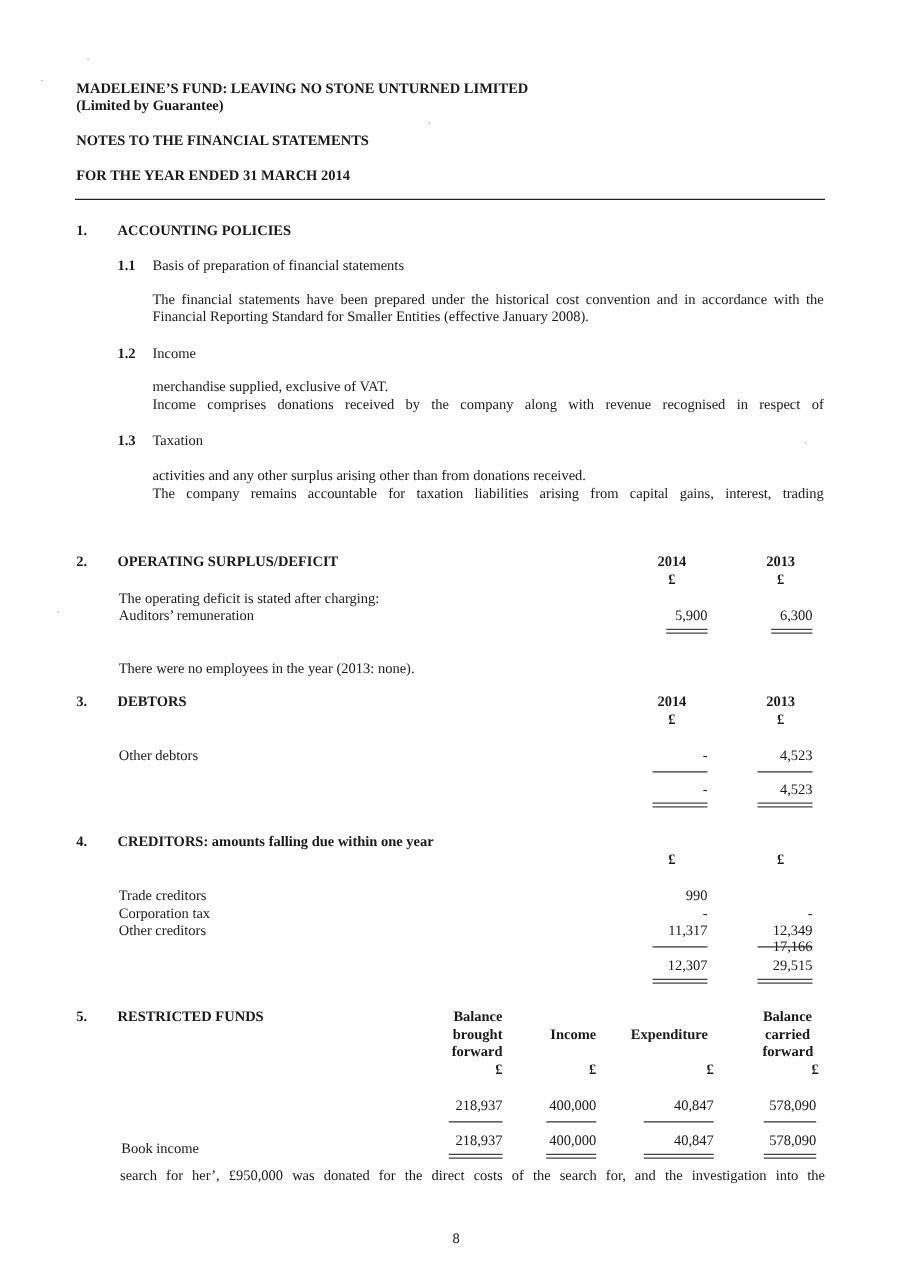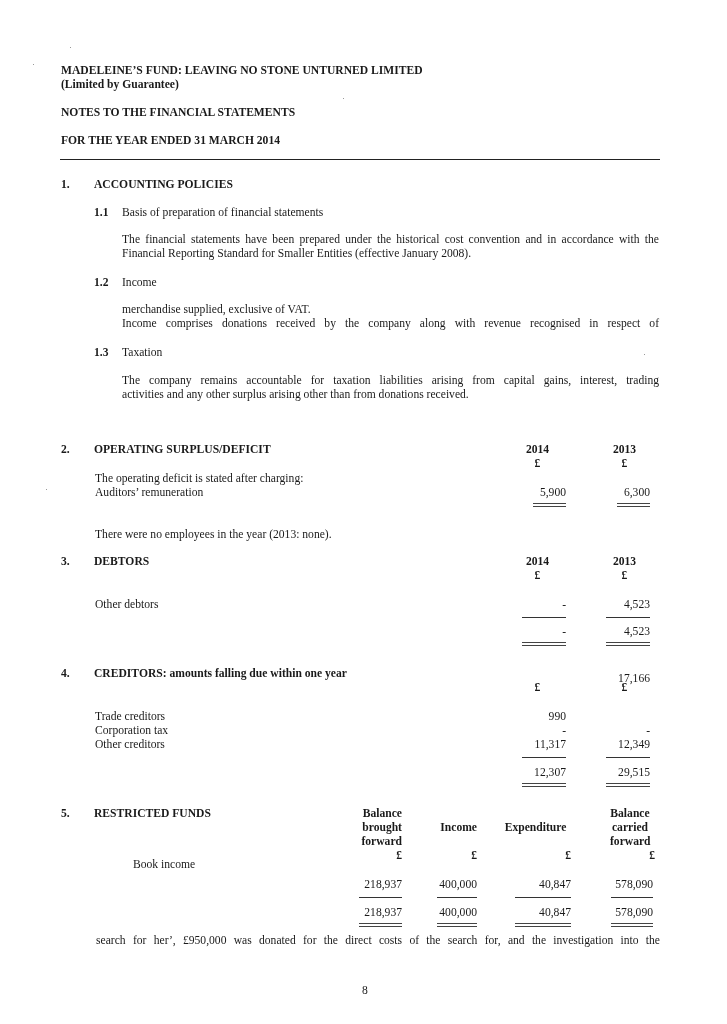--- a/index.html
+++ b/index.html
@@ -58,22 +58,22 @@
   <div class="abs sub-num" style="top:276px;">1.2</div>
   <div class="abs sub-title" style="top:276px;">Income</div>
   <div class="abs para" style="top:303px;">
     <span class="line">merchandise supplied, exclusive of VAT.</span>
     <span class="line justify-line">Income comprises donations received by the company along with revenue recognised in respect of</span>
   </div>
 
   <div class="abs sub-num" style="top:346px;">1.3</div>
   <div class="abs sub-title" style="top:346px;">Taxation</div>
   <div class="abs para" style="top:374px;">
+    <span class="line">activities and any other surplus arising other than from donations received.</span>
     <span class="line justify-line">The company remains accountable for taxation liabilities arising from capital gains, interest, trading</span>
-    <span class="line">activities and any other surplus arising other than from donations received.</span>
   </div>
 </div>
 
 <div>
   <div class="abs num" style="top:443px;">2.</div>
   <div class="abs sec-title" style="top:443px;text-align:center;">OPERATING SURPLUS/DEFICIT</div>
   <div class="abs colhead" style="top:443px; left:515px; width:45px;">2014</div>
   <div class="abs colhead" style="top:443px; left:602px; width:45px;">2013</div>
   <div class="abs colhead" style="top:457px; left:515px; width:45px;">£</div>
   <div class="abs colhead" style="top:457px; left:602px; width:45px;">£</div>
@@ -108,21 +108,21 @@
 </div>
 
 <div>
   <div class="abs num" style="top:667px;">4.</div>
   <div class="abs sec-title" style="top:667px;">CREDITORS: amounts falling due within one year</div>
   <div class="abs colhead" style="top:681px; left:515px; width:45px;">£</div>
   <div class="abs colhead" style="top:681px; left:602px; width:45px;">£</div>
 
   <div class="abs label" style="top:710px;">Trade creditors</div>
   <div class="abs col c2014" style="top:710px; width:66px;">990</div>
-  <div class="abs col c2013" style="top:672px;">17,166</div>
+  <div class="abs col c2013" style="top:751px;">17,166</div>
 
   <div class="abs label" style="top:724px;">Corporation tax</div>
   <div class="abs col c2014" style="top:724px; width:66px;">-</div>
   <div class="abs col c2013" style="top:724px;">-</div>
 
   <div class="abs label" style="top:738px;">Other creditors</div>
   <div class="abs col c2014" style="top:738px; width:66px;">11,317</div>
   <div class="abs col c2013" style="top:738px;">12,349</div>
 
   <div class="abs line-single" style="top:757px; left:522px; width:44px;"></div>
@@ -151,21 +151,21 @@
     <div>Expenditure</div>
   </div>
   <div class="abs rfhead rf3" style="top:849px;">£</div>
   <div class="abs rfhead rf4" style="top:807px;">
     <div style="padding-right:5px; text-align:center; padding-left:30px;">Balance</div>
     <div style="padding-right:5px; text-align:center; padding-left:30px;">carried</div>
     <div style="padding-right:5px; text-align:center; padding-left:30px;">forward</div>
     <div>£</div>
   </div>
 
-  <div class="abs label" style="top:858px; left:97px;margin-left:36px;">Book income</div>
+  <div class="abs label" style="top:912px; left:97px;">Book income</div>
   <div class="abs col rf1" style="top:878px;">218,937</div>
   <div class="abs col rf2" style="top:878px;">400,000</div>
   <div class="abs col rf3" style="top:878px;">40,847</div>
   <div class="abs col rf4" style="top:878px; width:73px;">578,090</div>
 
   <div class="abs line-single" style="top:897px; left:359px; width:43px;"></div>
   <div class="abs line-single" style="top:897px; left:437px; width:40px;"></div>
   <div class="abs line-single" style="top:897px; left:515px; width:56px;"></div>
   <div class="abs line-single" style="top:897px; left:611px; width:42px;"></div>
 

